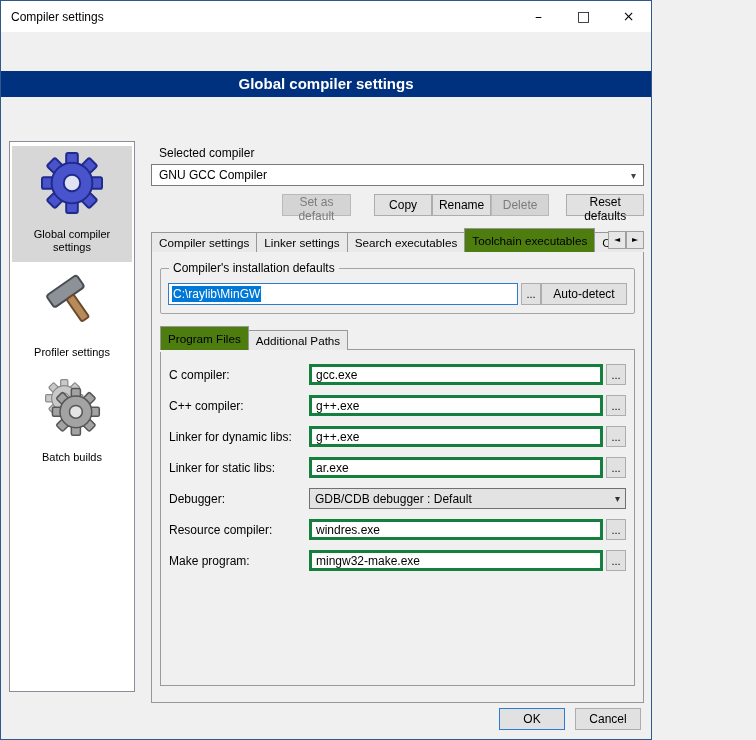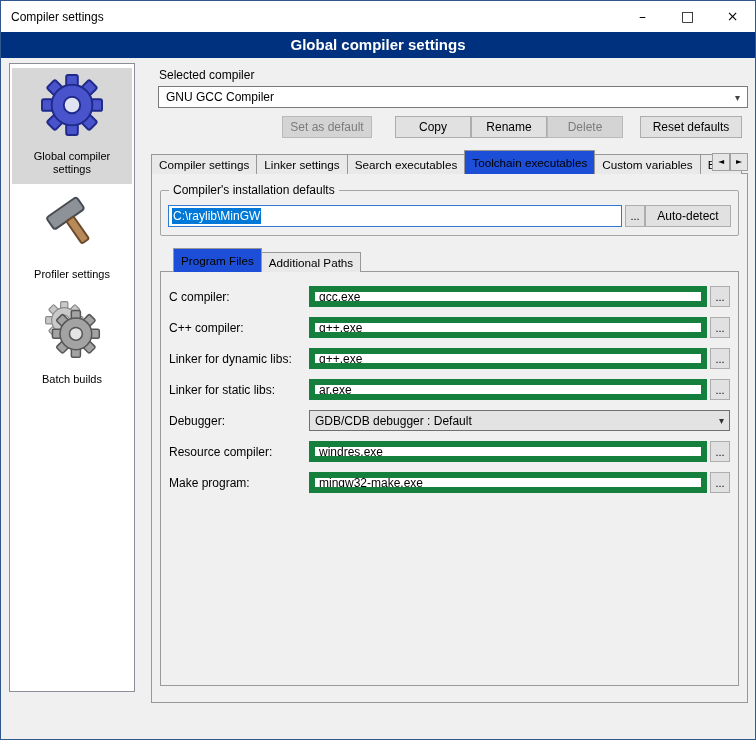--- a/index.html
+++ b/index.html
@@ -4,25 +4,26 @@
 <style>
   * { box-sizing: border-box; margin: 0; padding: 0; }
   html,body { width:756px; height:740px; }
   body {
     font-family: "Liberation Sans", sans-serif;
     font-size: 12px;
     color: #000;
     background: #f0f0f0;
   }
   .window {
-    width:756px; height:740px;
+    width:652px; height:740px;
     border:1px solid #30588c;
     background:#f0f0f0;
     display:flex; flex-direction:column;
     position:relative;
+    gap:39px;
   }
   
   .titlebar {
     height:31px; background:#ffffff;
     display:flex; align-items:center;
     padding-left:10px; flex:0 0 auto;
   }
   .titlebar .title { font-size:12px; }
   .wincontrols { margin-left:auto; display:flex; height:31px; }
   .winbtn {
@@ -51,21 +52,21 @@
   .side-item.selected { background:#d7d7d7; }
   .side-item svg { display:block; margin:0 auto 14px; }
   .side-item .slabel { display:block; padding:0 4px; }
   
   .main {
     position:absolute; left:150px; right:7px; top:4px; bottom:36px;
     display:flex; flex-direction:column;
   }
   .sel-label { margin:6px 0 4px 8px; font-size:12px; }
   .combobox {
-    margin-left:7px; height:22px; background:#fff;
+    height:22px; background:#fff;
     border:1px solid #7a7a7a; display:flex; align-items:center;
     padding:0 7px; font-size:12px; flex:0 0 auto;
   }
   .combobox .arrow { margin-left:auto; font-size:10px; color:#444; }
   .btnrow { display:flex; margin:8px 0 12px; flex:0 0 auto; }
   .btn {
     height:22px; background:#e1e1e1; border:1px solid #adadad;
     font-family:"Liberation Sans", sans-serif; font-size:12px; color:#000;
     padding:0 4px;
   }
@@ -80,21 +81,21 @@
     display:flex; align-items:flex-end; position:relative;
     overflow:hidden; padding-right:38px; flex:0 0 auto; z-index:2;
   }
   .tab {
     padding:3px 7px; border:1px solid #979797; border-bottom:none;
     background:#e9e9e9; font-size:11.7px; white-space:nowrap;
     margin-right:0; position:relative;
   }
   .tab + .tab { margin-left:-1px; }
   .tab.active {
-    background:#1d4ed8; padding-top:5px; padding-bottom:5px;
+    background:#4d7c0f; padding-top:5px; padding-bottom:5px;
     z-index:4; box-shadow:0 2px 0 #f0f0f0;
   }
   .tabscroll {
     position:absolute; right:0; top:3px; display:flex; z-index:6;
   }
   .tabscroll .scrollbtn {
     width:18px; height:18px; border:1px solid #a0a0a0; background:#e6e6e6;
     font-size:8px; line-height:16px; text-align:center; padding:0;
     font-family:"DejaVu Sans", sans-serif;
   }
@@ -124,31 +125,31 @@
     width:20px; height:22px; margin-left:3px; background:#e1e1e1;
     border:1px solid #adadad; font-size:11px; line-height:18px; padding:0;
     font-family:"Liberation Sans", sans-serif;
   }
   .autodetect { width:86px; height:22px; margin-left:0; }
   .note {
     margin-top:5px; font-size:11.5px; color:#9c1a17;
     white-space:nowrap; overflow:hidden;
   }
   
-  .subtabs { display:flex; align-items:flex-end; position:relative; z-index:2; margin-left:14px; flex:0 0 auto; }
+  .subtabs { display:flex; align-items:flex-end; position:relative; z-index:2; margin-left:1px; flex:0 0 auto; }
   .subpane {
     border:1px solid #9a9a9a; background:#f0f0f0; flex:1;
     margin:-1px 1px 8px; padding:14px 8px 8px; z-index:1;
   }
   
   .frow { display:flex; align-items:center; margin-bottom:10px; }
   .rlabel { width:140px; flex:0 0 auto; font-size:12px; }
   .rfield { flex:1; display:flex; align-items:center; }
   .tinput {
-    flex:1; height:21px; border:6px solid #15803d; background:#fff;
+    flex:1; height:21px; border:3px solid #15803d; background:#fff;
     font-family:"Liberation Sans", sans-serif; font-size:12px; padding:0 4px;
   }
   .rbrowse { width:20px; height:21px; margin-left:3px; background:#e1e1e1;
     border:1px solid #adadad; font-size:11px; padding:0;
     font-family:"Liberation Sans", sans-serif; }
   .ddl {
     flex:1; height:21px; background:#e3e3e3; border:1px solid #707070;
     display:flex; align-items:center; padding:0 5px; font-size:12px;
   }
   .ddl .arrow { margin-left:auto; font-size:10px; color:#333; }
@@ -361,15 +362,19 @@
             <div class="rfield">
               <input class="tinput" value="mingw32-make.exe" style="">
               <button class="rbrowse">...</button>
             </div>
           </div>
 
         </div>
       </div>
     </div>
 
+    <div class="footer">
+      <button class="btn btn-ok">OK</button>
+      <button class="btn btn-cancel">Cancel</button>
+    </div>
 
   </div>
 </div>
 
 </body></html>

